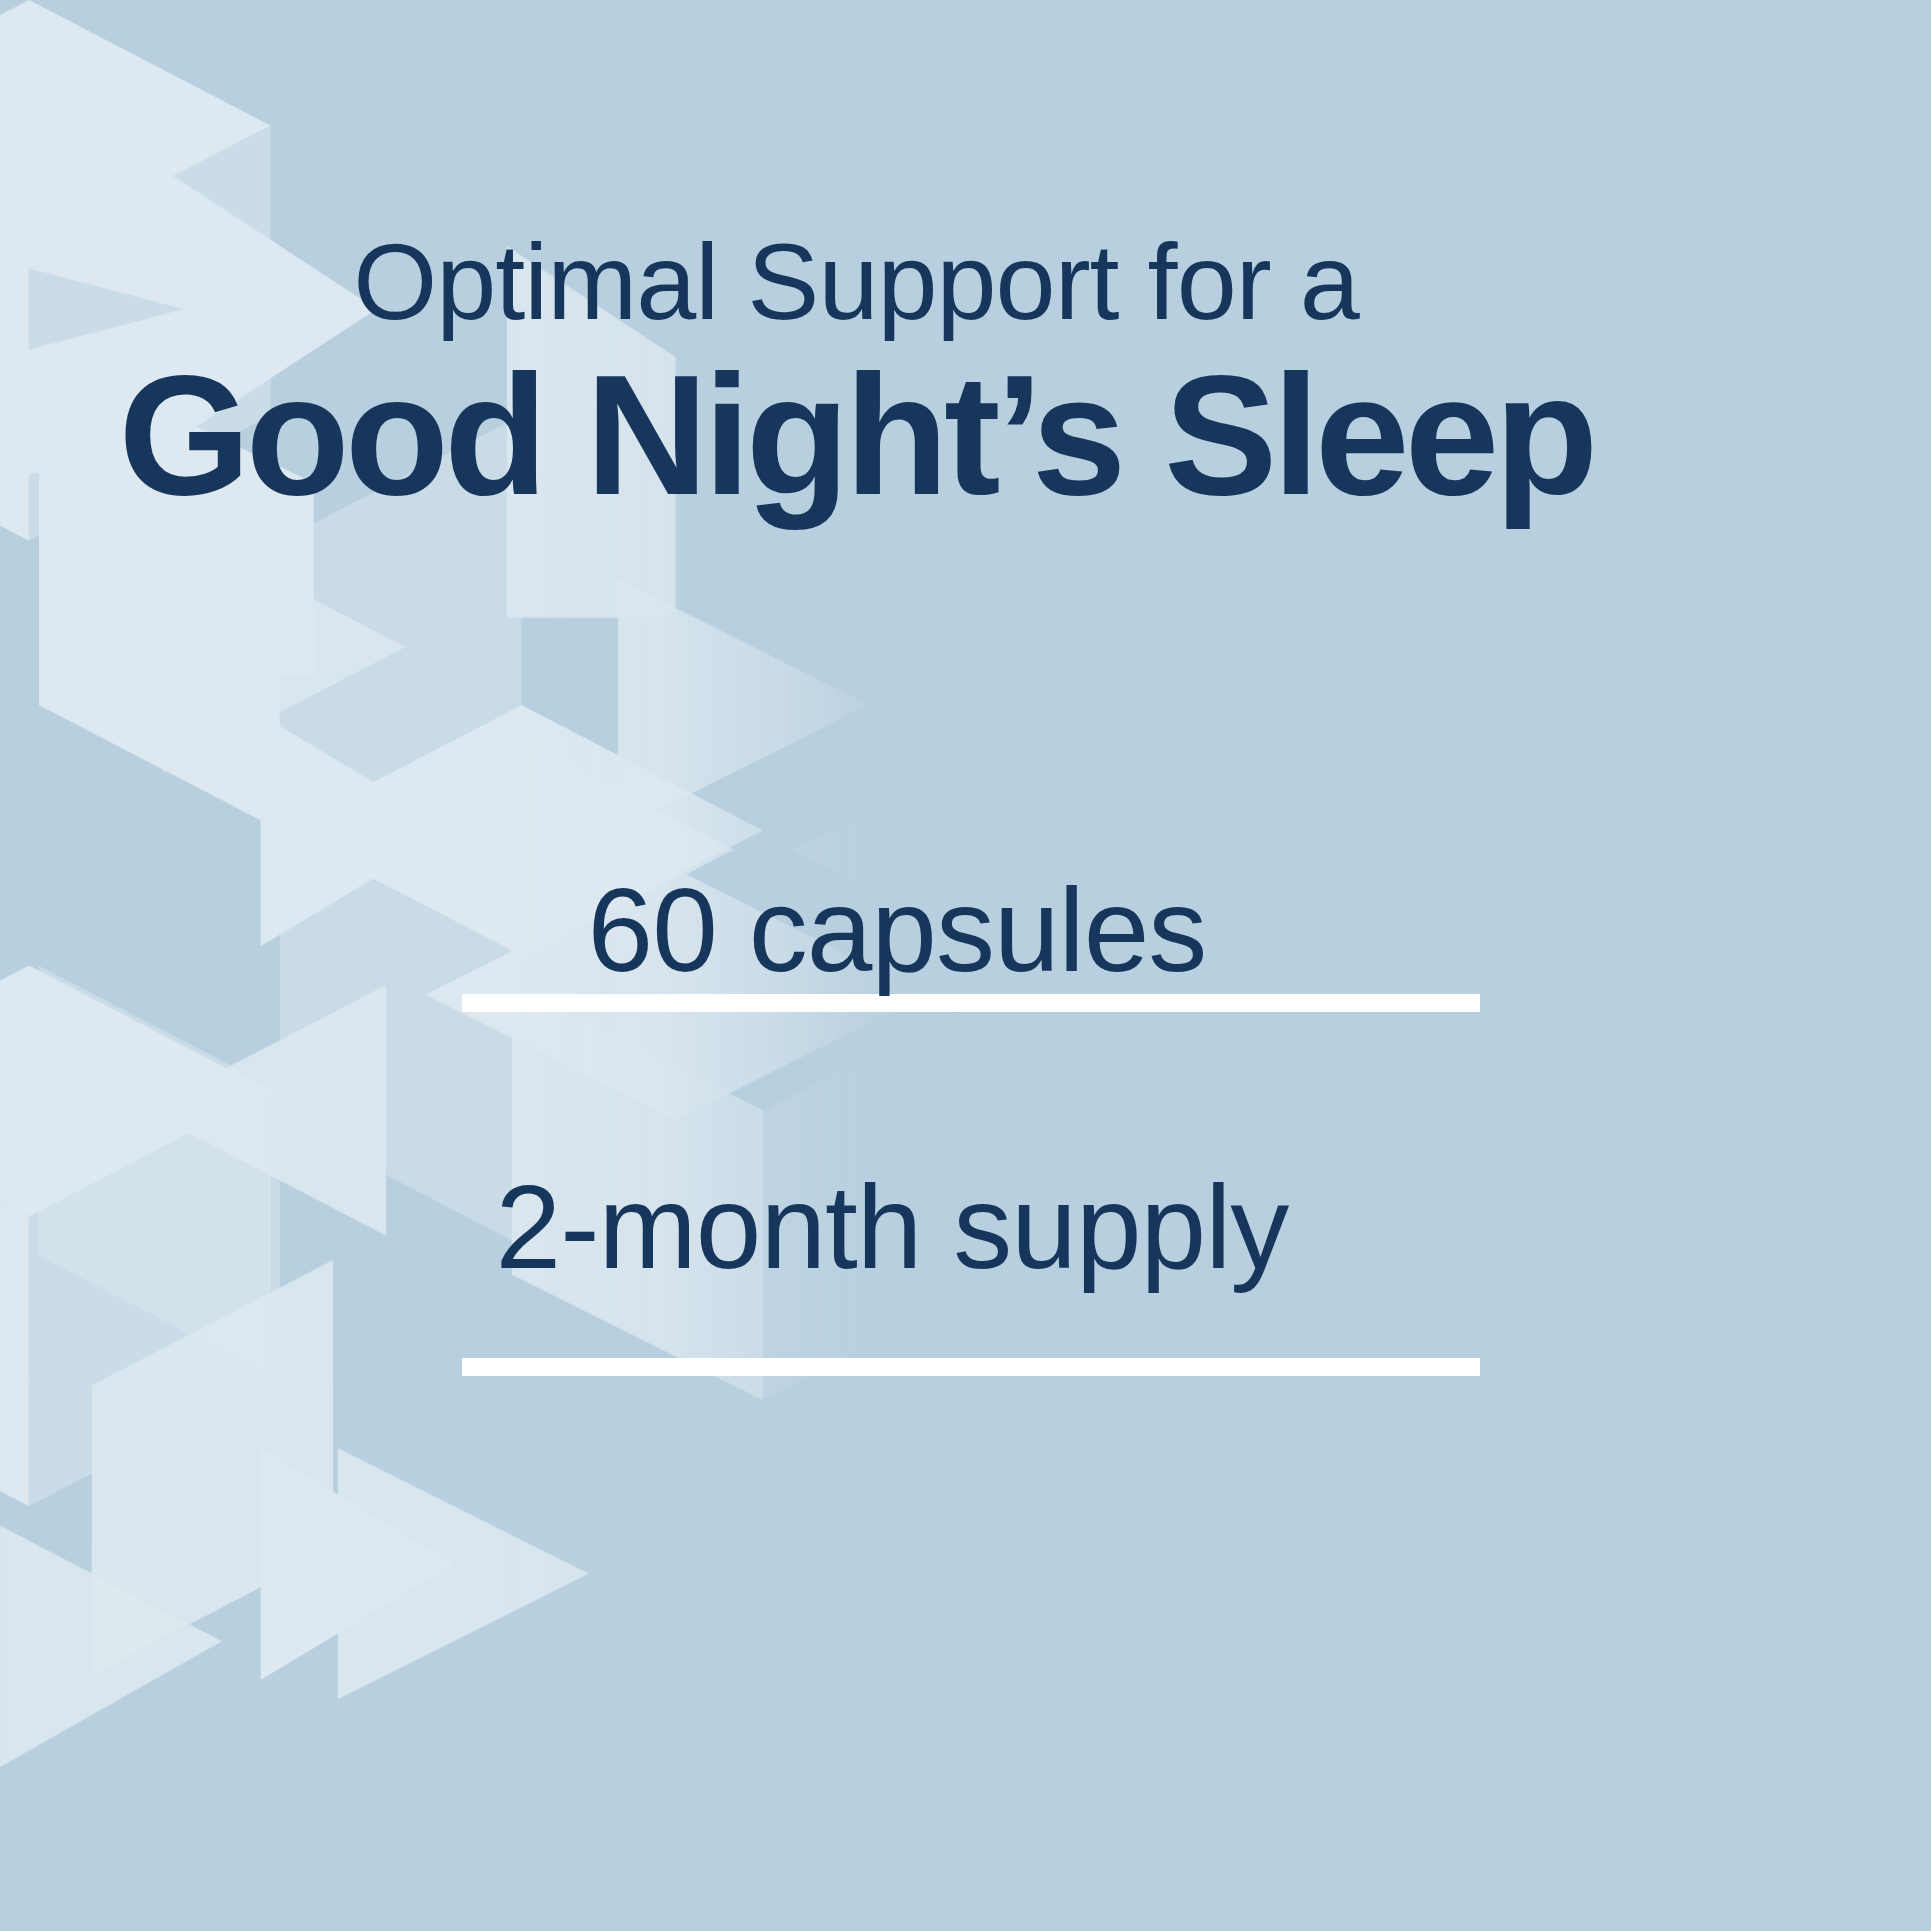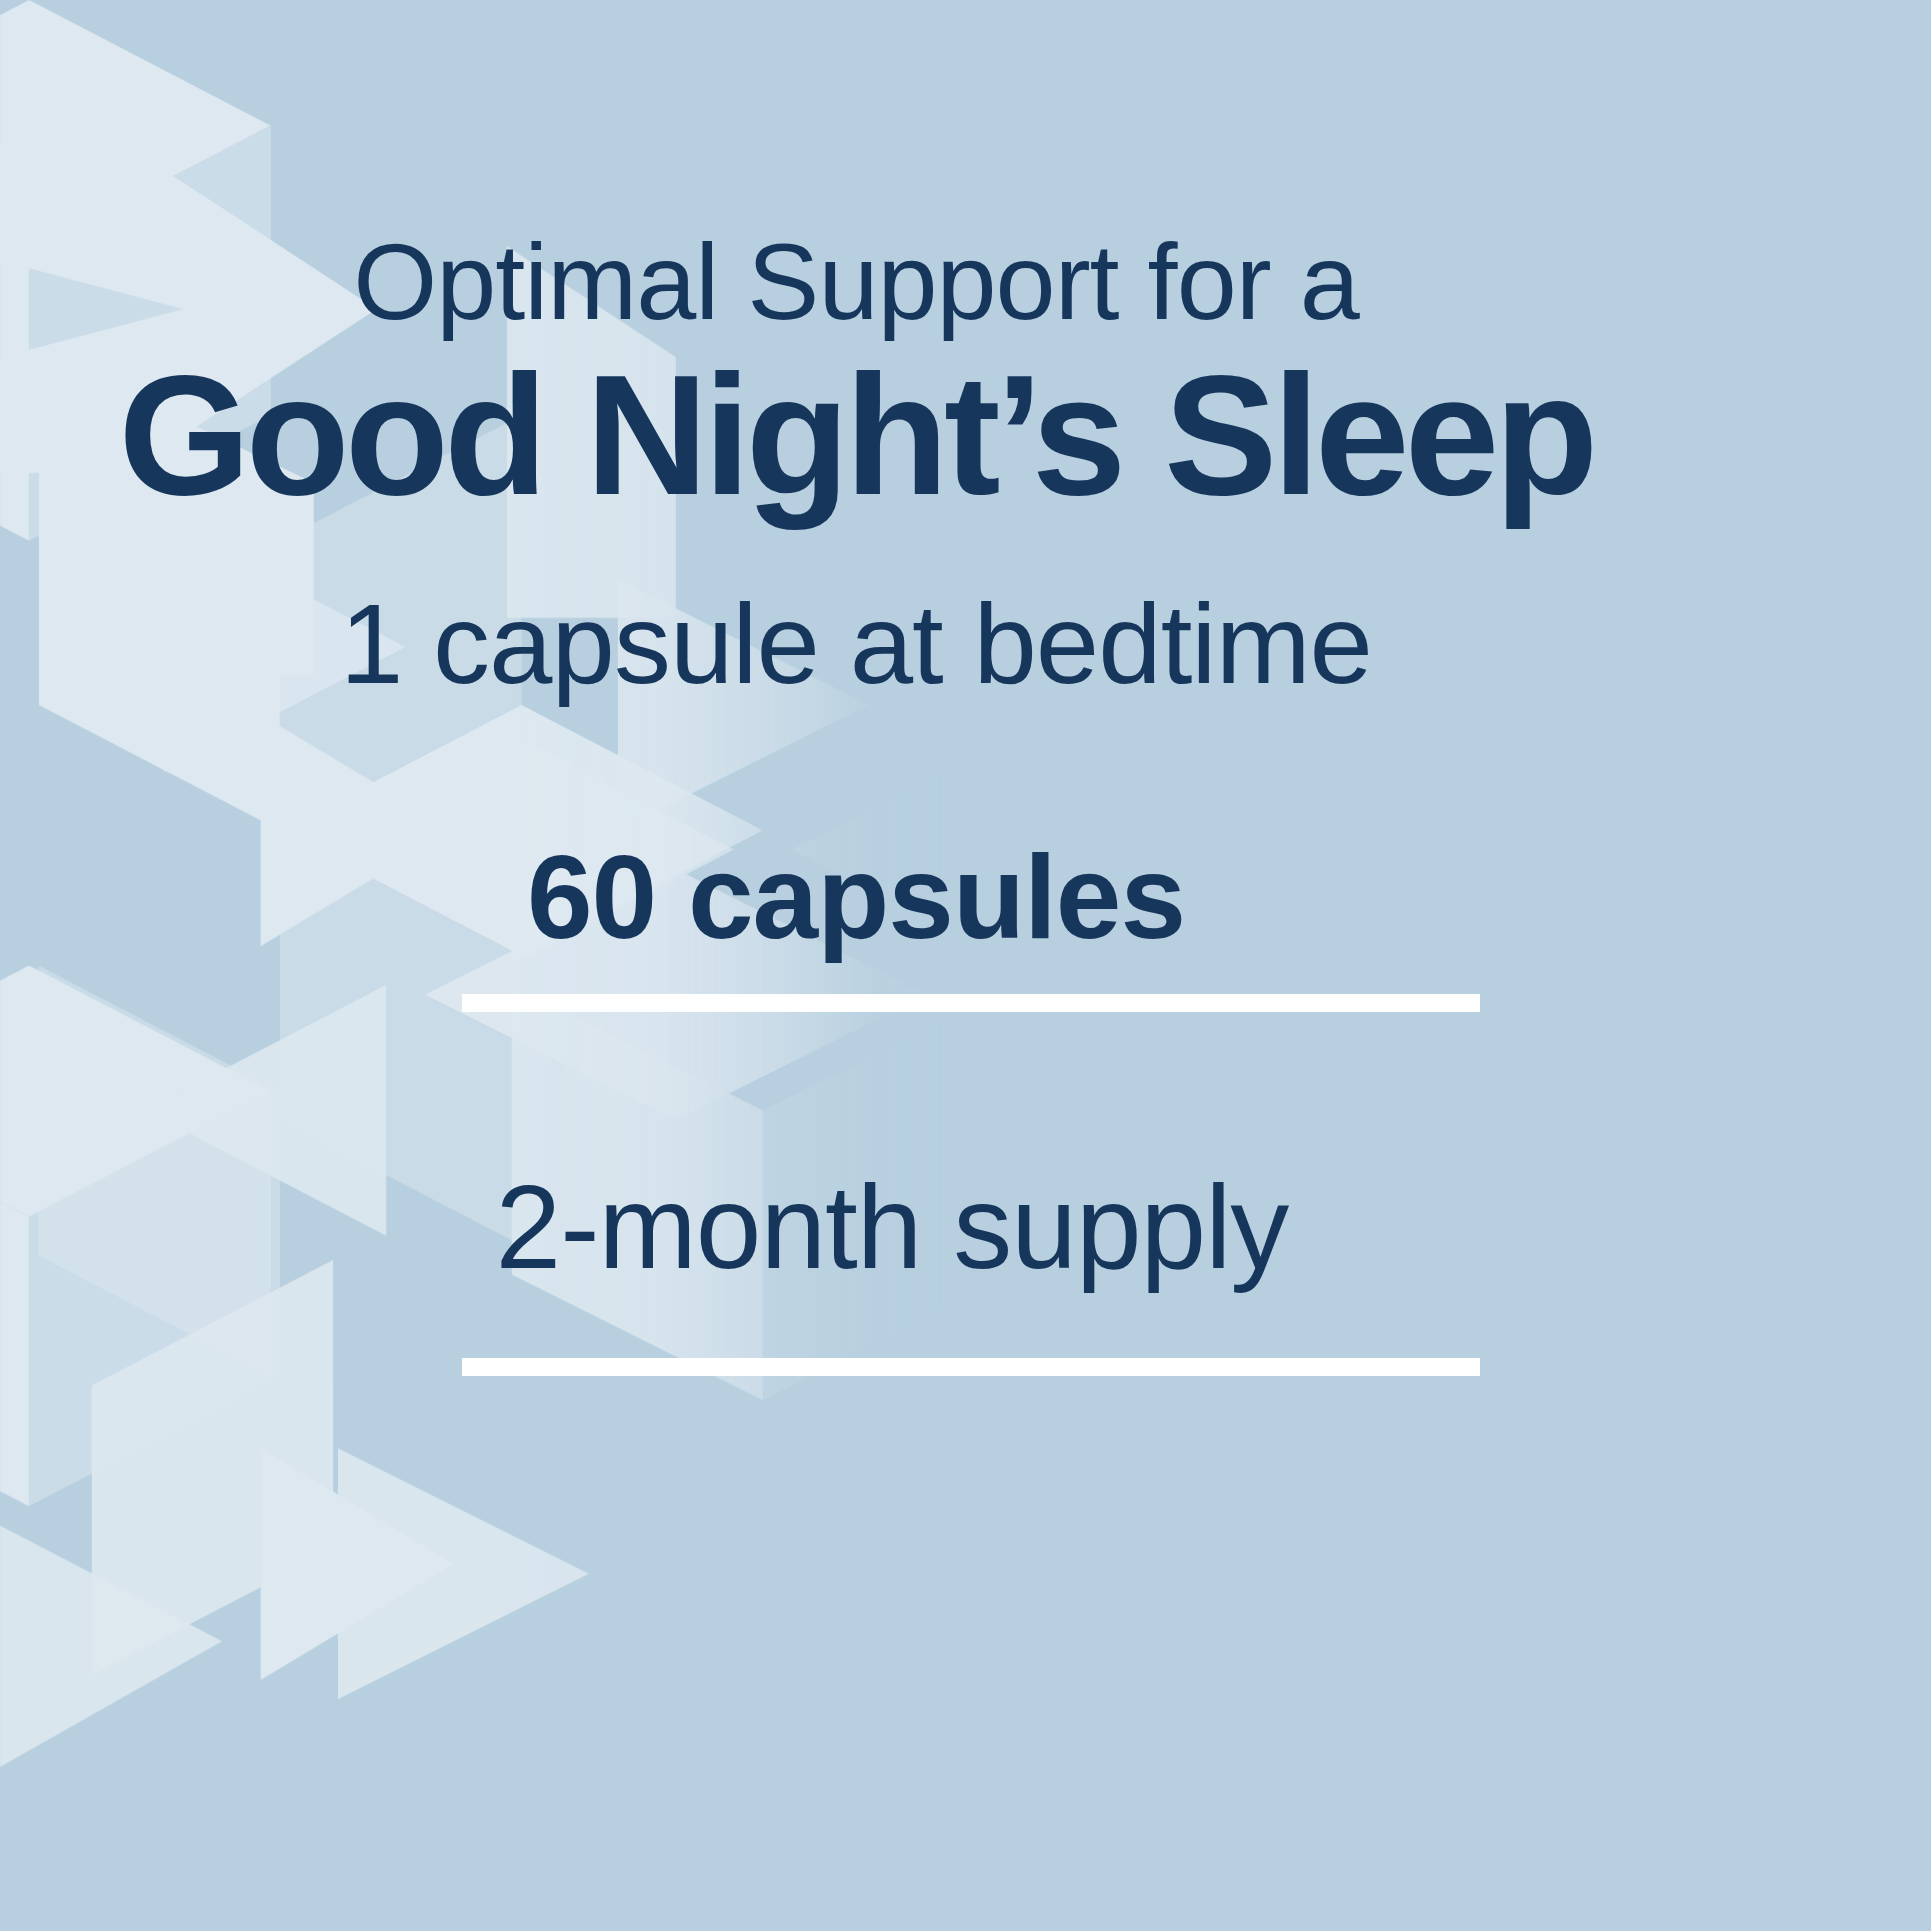--- a/index.html
+++ b/index.html
@@ -62,24 +62,25 @@
   }
 
   .dosage {
     top: 587px;
     font-size: 114px;
     font-weight: 400;
     letter-spacing: -1px;
   }
 
   .count {
-    top: 838px;
+    top: 871px;
     font-size: 118px;
-    font-weight: 700;
-    letter-spacing: -1px;
+    font-weight: 400;
+    letter-spacing: -1px;
+    padding-left: 41px;
   }
 
   .supply {
     top: 1168px;
     font-size: 118px;
     font-weight: 400;
     letter-spacing: -1px;
     padding-left: 36px;
   }
 
@@ -201,21 +202,20 @@
       <polygon points="400,1020 150,1150 400,1280" opacity="0.9"></polygon>
     </g>
   </svg>
 
   <div id="content">
 
     <div class="line eyebrow">Optimal Support for a</div>
 
     <div class="line headline">Good Night’s Sleep</div>
 
-    <div class="line dosage">1 capsule at bedtime</div>
 
     <div class="rule rule-one"></div>
 
     <div class="line count">60 capsules</div>
 
     <div class="rule rule-two"></div>
 
     <div class="line supply">2-month supply</div>
 
   </div>

